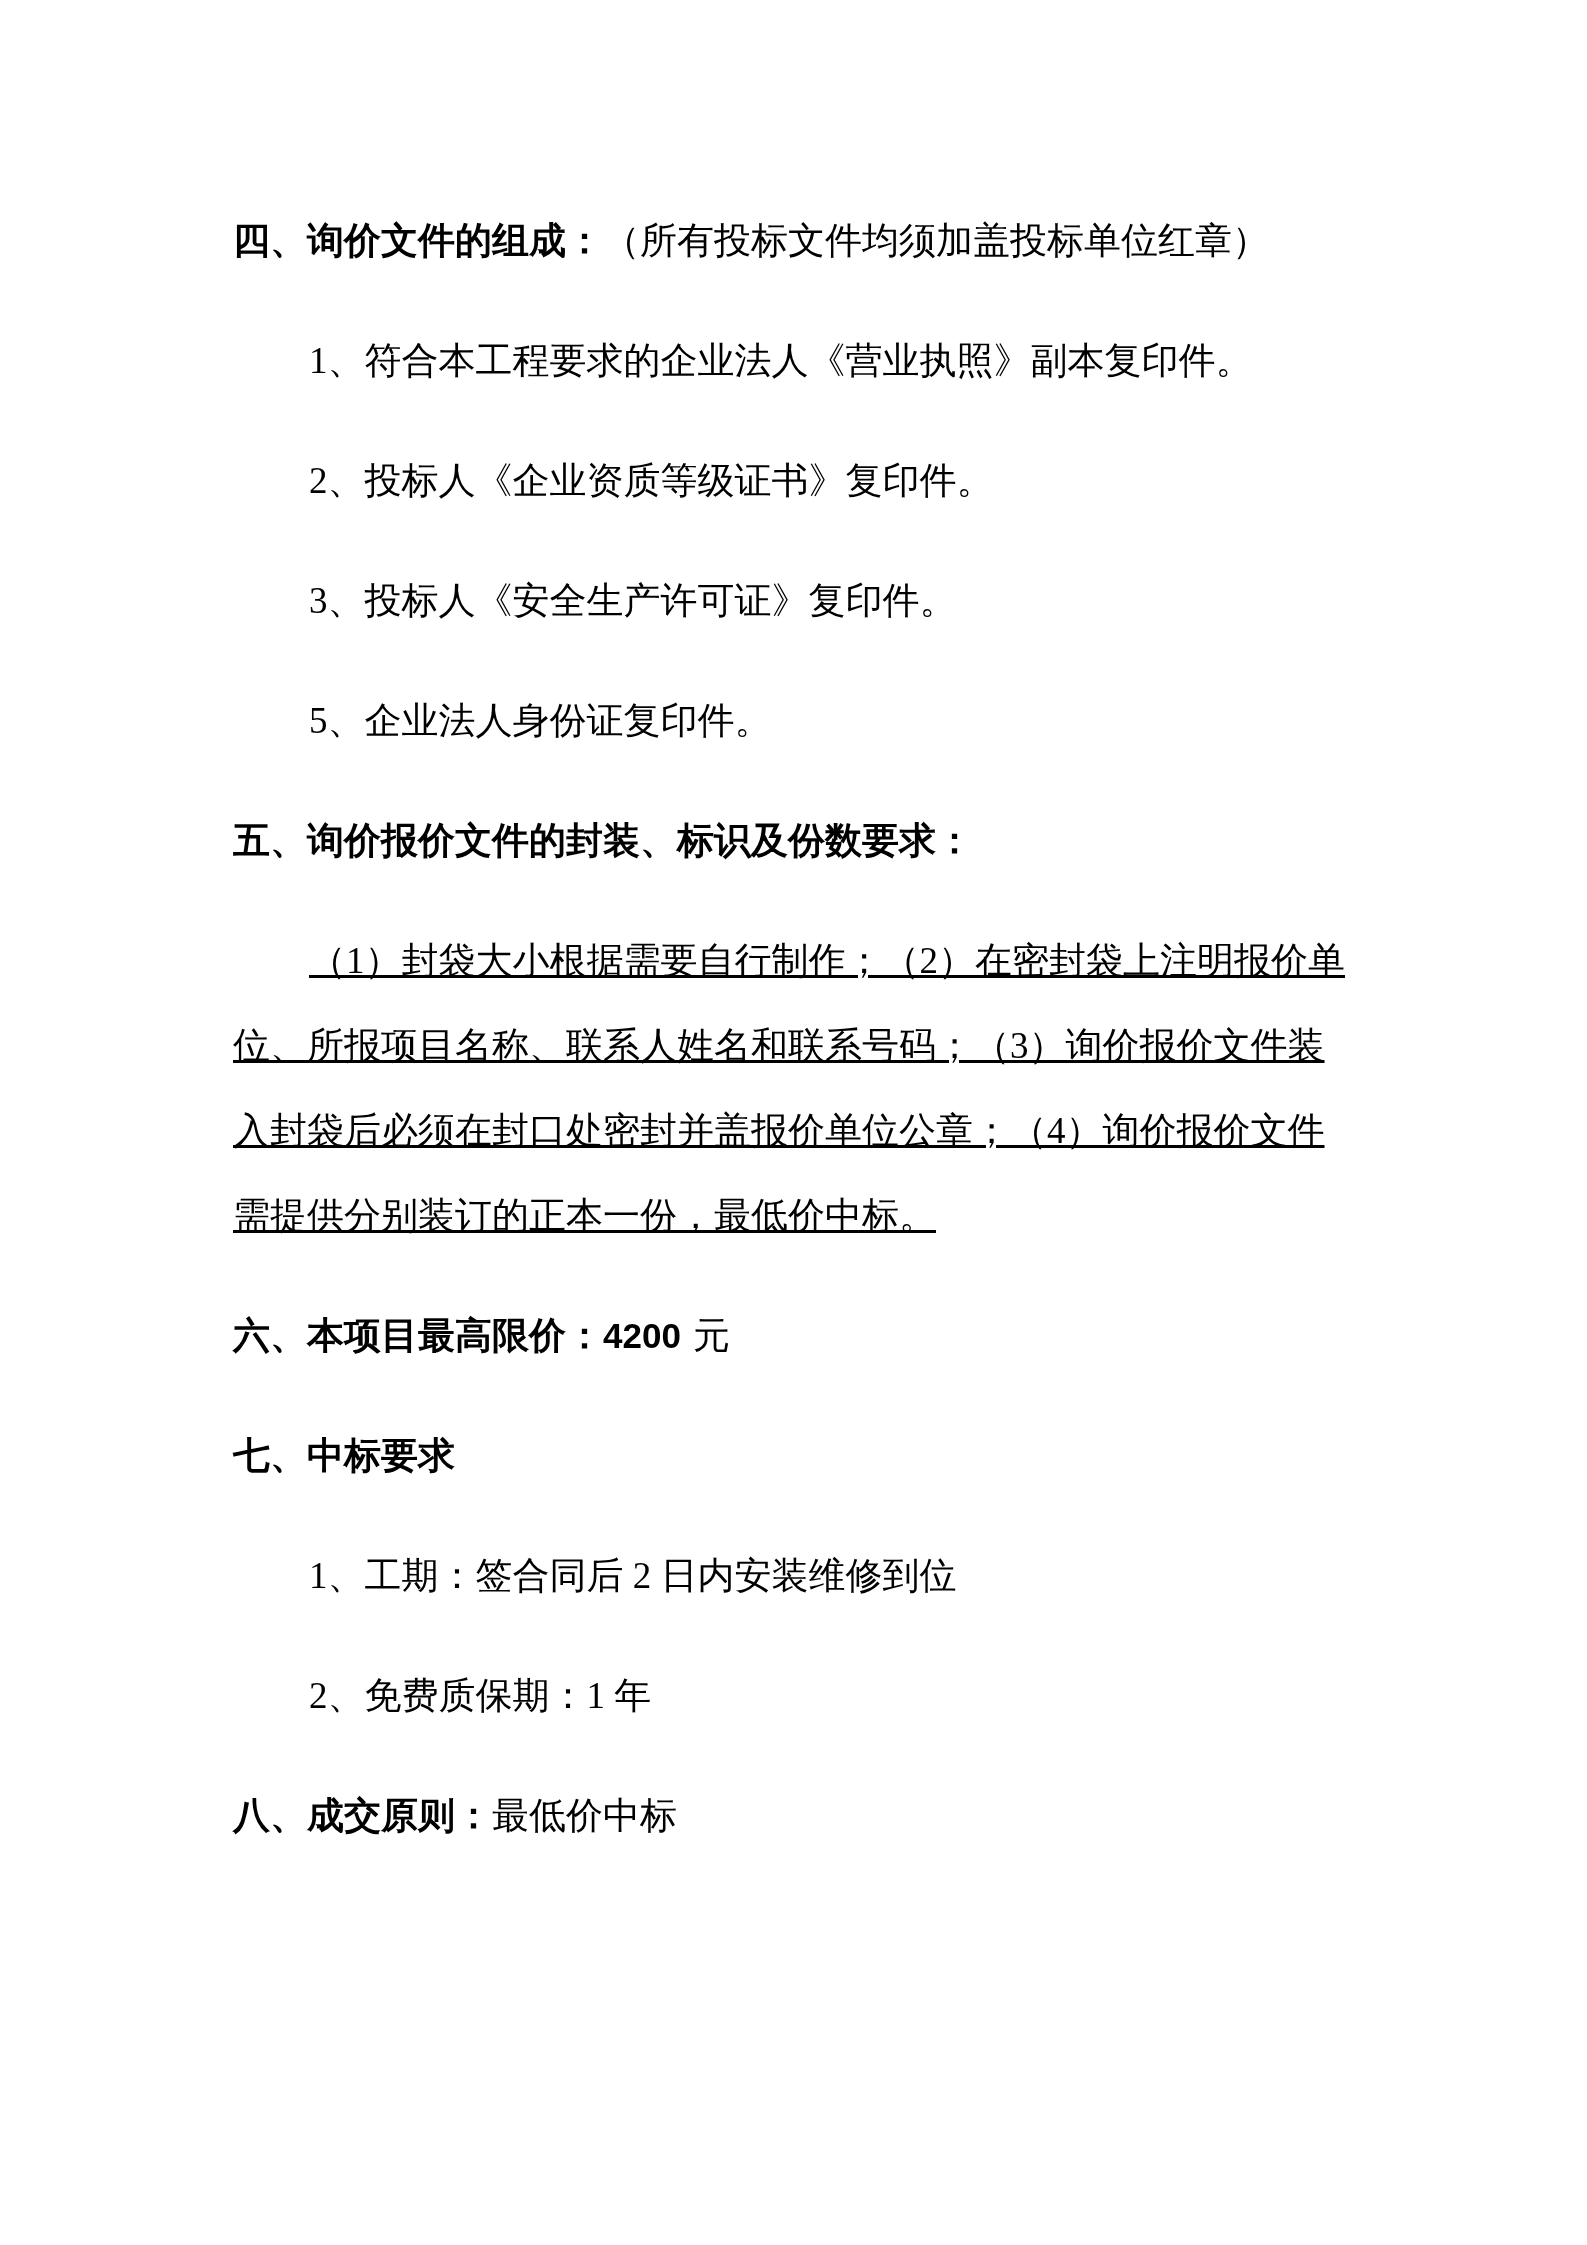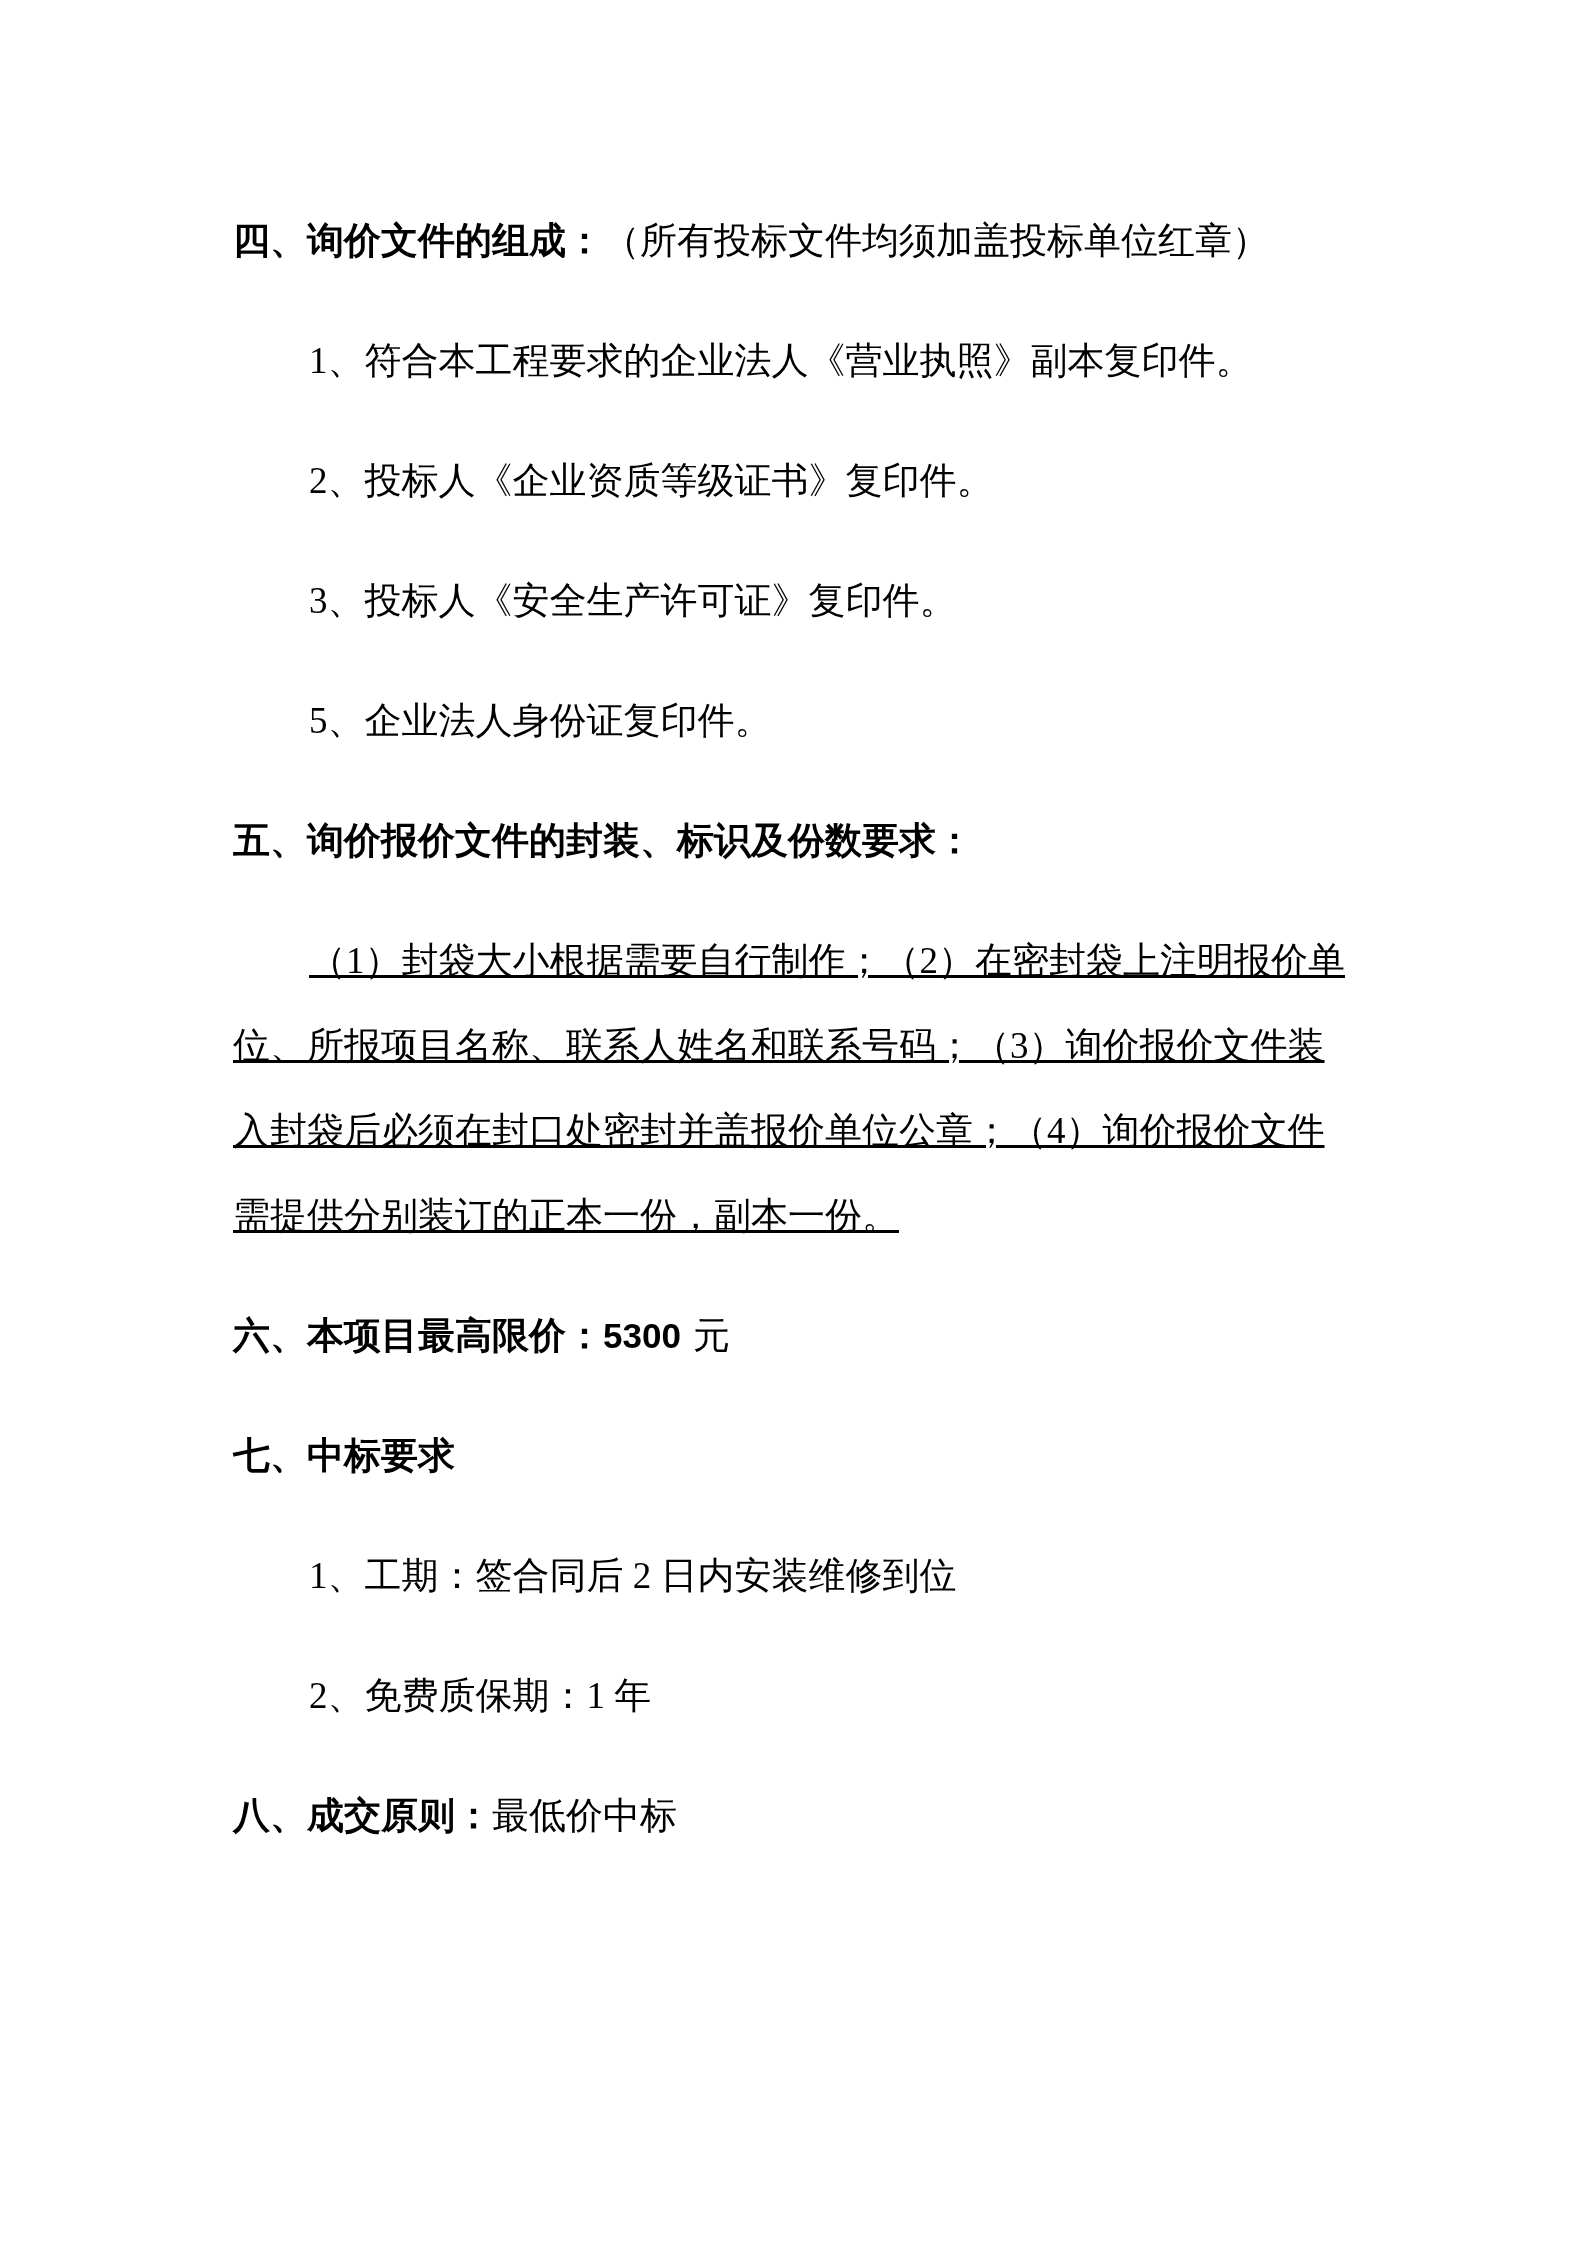--- a/index.html
+++ b/index.html
@@ -64,25 +64,25 @@
 
 
   <div class="block indent">5、企业法人身份证复印件。</div>
 
   <div class="block bold">五、询价报价文件的封装、标识及份数要求：</div>
 
   <div class="block">
     <div class="pline indent">（1）封袋大小根据需要自行制作；（2）在密封袋上注明报价单</div>
     <div class="pline">位、所报项目名称、联系人姓名和联系号码；（3）询价报价文件装</div>
     <div class="pline">入封袋后必须在封口处密封并盖报价单位公章；（4）询价报价文件</div>
-    <div class="pline">需提供分别装订的正本一份，副本一份。</div>
+    <div class="pline">需提供分别装订的正本一份，最低价中标。</div>
   </div>
 
   <div class="block">
-    <span class="bold">六、本项目最高限价：</span><span class="figure">5300</span><span class="unit">元</span>
+    <span class="bold">六、本项目最高限价：</span><span class="figure">4200</span><span class="unit">元</span>
   </div>
 
   <div class="block bold">七、中标要求</div>
 
   <div class="block indent">1、工期：签合同后 2 日内安装维修到位</div>
 
   <div class="block indent">2、免费质保期：1 年</div>
 
   <div class="block">
     <span class="bold">八、成交原则：</span><span>最低价中标</span>

